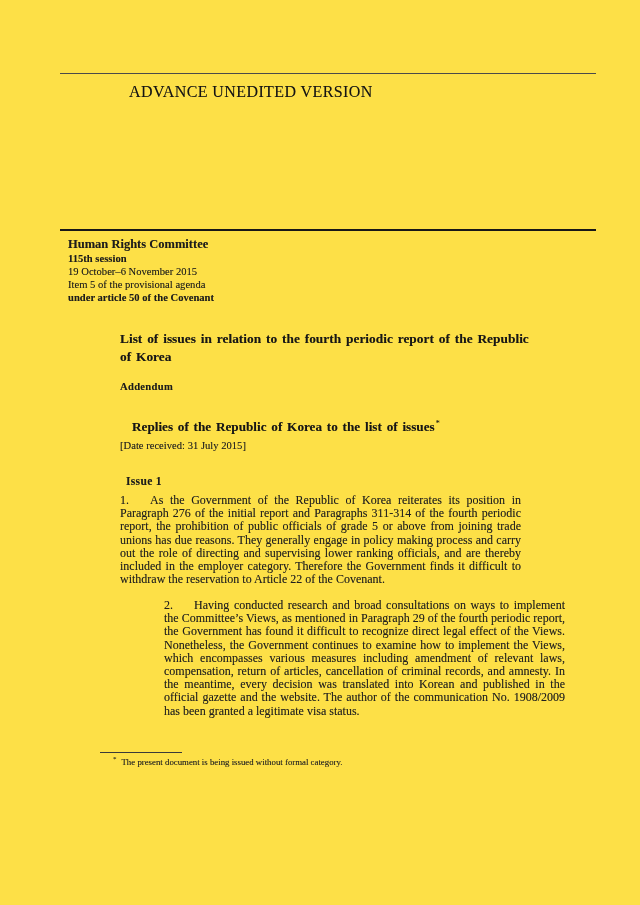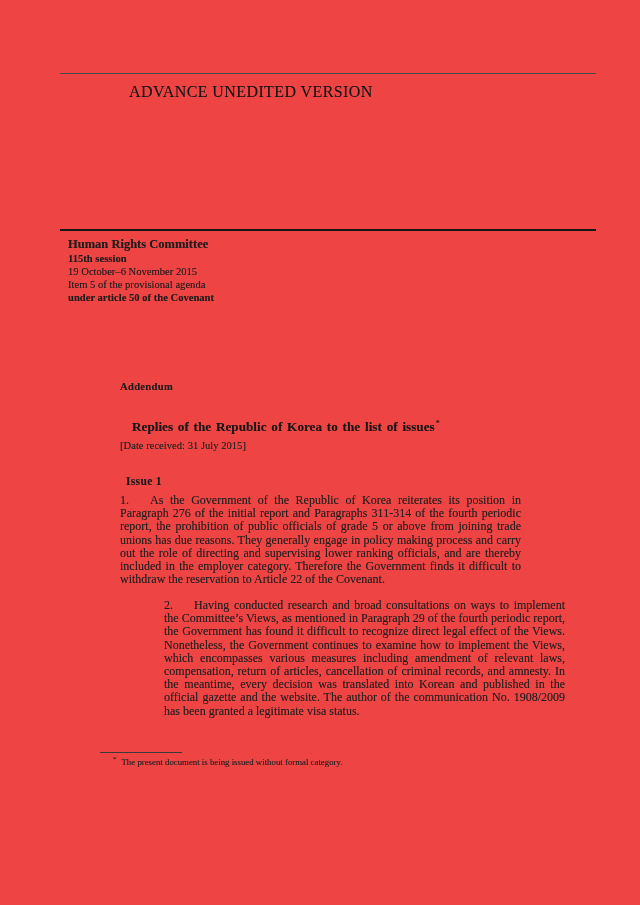--- a/index.html
+++ b/index.html
@@ -7,21 +7,21 @@
     padding: 0;
     background: #ffffff;
     width: 640px;
     height: 905px;
     overflow: hidden;
   }
   .page {
     position: relative;
     width: 640px;
     height: 905px;
-    background: #ef4444;
+    background: #fde047;
     font-family: "Liberation Serif", "DejaVu Serif", serif;
     color: #1c1c1c;
     text-shadow: 0 0 0.45px rgba(20,20,20,0.38);
   }
   .rule { position: absolute; background: #2b2b2b; }
   .rule-top    { top: 73px;  left: 60px;  width: 536px; height: 1px; background:#4a4a4a; }
   .rule-main   { top: 229px; left: 60px;  width: 536px; height: 2px; background:#171717; }
   .rule-footnote { top: 752px; left: 100px; width: 82px; height: 1px; background:#3a3a3a; }
 
   .advance {
@@ -144,20 +144,21 @@
   <div class="rule rule-main"></div>
 
   <div class="header-block">
     <div class="committee">Human Rights Committee</div>
     <div class="hline bold">115th session</div>
     <div class="hline">19 October–6 November 2015</div>
     <div class="hline">Item 5 of the provisional agenda</div>
     <div class="hline bold">under article 50 of the Covenant</div>
   </div>
 
+  <h1 class="doc-title">List of issues in relation to the fourth periodic report of the Republic of Korea</h1>
 
   <div class="addendum">Addendum</div>
 
   <h2 class="subtitle"><span>Replies of the Republic of Korea to the list of issues</span><sup>*</sup></h2>
 
   <div class="date-received">[Date received: 31 July 2015]</div>
 
   <h3 class="issue-heading">Issue 1</h3>
 
   <p class="body-para para-1"><span class="para-num">1.</span><span>As the Government of the Republic of Korea reiterates its position in Paragraph 276 of the initial report and Paragraphs 311-314 of the fourth periodic report, the prohibition of public officials of grade 5 or above from joining trade unions has due reasons. They generally engage in policy making process and carry out the role of directing and supervising lower ranking officials, and are thereby included in the employer category. Therefore the Government finds it difficult to withdraw the reservation to Article 22 of the Covenant.</span></p>

